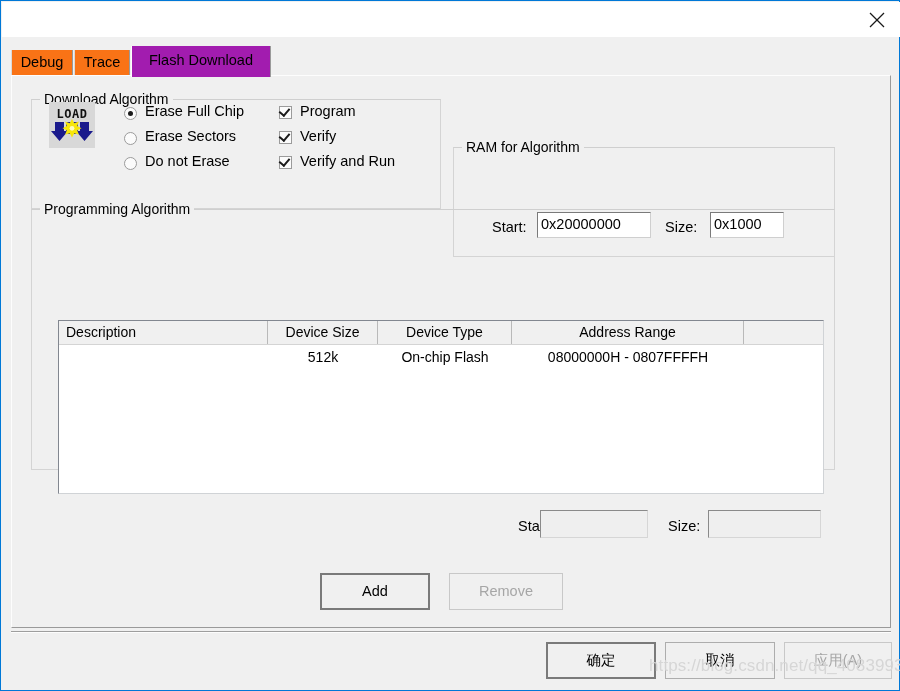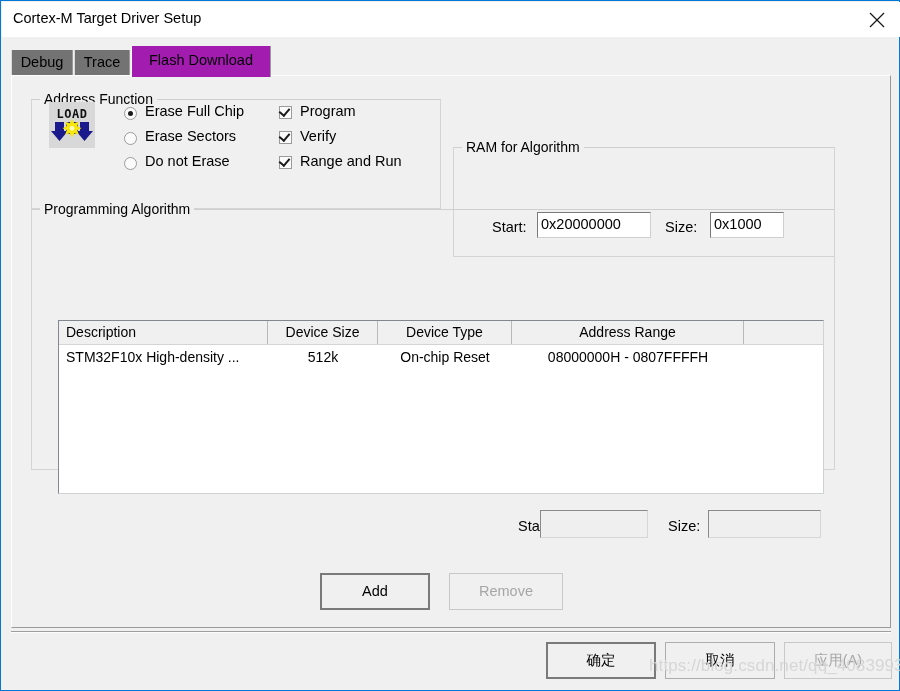--- a/index.html
+++ b/index.html
@@ -31,21 +31,21 @@
     cursor:default;
   }
   #close-btn svg{position:absolute;left:15px;top:10px;}
   
   #tabstrip{
     position:absolute;left:10px;top:45px;width:880px;height:30px;
   }
   .tab{
     position:absolute;top:4px;height:26px;
     box-sizing:border-box;
-    background:#737373;
+    background:#f97316;
     border-left:1px solid #d9d9d9;
     border-right:1px solid #9a9a9a;
     font-size:14.5px;color:#000;
     text-align:center;
     line-height:24px;
     cursor:default;
     white-space:nowrap;
   }
   .tab.active{
     top:0px;height:31px;line-height:28px;
@@ -225,39 +225,38 @@
     pointer-events:none;
     opacity:.95;
   }
 </style>
 </head>
 <body>
 
 <div id="dialog">
 
   <div id="titlebar">
-    <div id="title-text">Cortex-M Target Driver Setup</div>
     <div id="close-btn">
       <svg width="16" height="16" viewBox="0 0 16 16" aria-hidden="true">
         <line x1="1" y1="1" x2="15" y2="15" stroke="#1a1a1a" stroke-width="1.3"></line>
         <line x1="15" y1="1" x2="1" y2="15" stroke="#1a1a1a" stroke-width="1.3"></line>
       </svg>
     </div>
   </div>
 
   <div id="tabstrip">
     <div class="tab" id="tab-debug">Debug</div>
     <div class="tab" id="tab-trace">Trace</div>
     <div class="tab active" id="tab-flash">Flash Download</div>
   </div>
 
   <div id="tabpanel">
 
     <div class="group" id="grp-download">
-      <span class="group-label">Address Function</span>
+      <span class="group-label">Download Algorithm</span>
     </div>
 
     <div id="load-icon">
       <svg width="46" height="46" viewBox="0 0 46 46">
         <rect x="0" y="0" width="46" height="46" fill="#d8d8d8"></rect>
 
         <text x="23" y="16" font-family="DejaVu Sans Mono, monospace" font-size="12" font-weight="bold" fill="#111111" text-anchor="middle" letter-spacing="0.5">LOAD</text>
 
         <path d="M6 20 h9 v9 h4 l-8.5 10 L2 29 h4 z" fill="#1a1a8c"></path>
 
@@ -286,21 +285,21 @@
     <div class="check-row" id="chk-prog">
       <span class="check-mark on"></span>
       <span class="lbl">Program</span>
     </div>
     <div class="check-row" id="chk-ver">
       <span class="check-mark on"></span>
       <span class="lbl">Verify</span>
     </div>
     <div class="check-row" id="chk-rst">
       <span class="check-mark on"></span>
-      <span class="lbl">Range and Run</span>
+      <span class="lbl">Verify and Run</span>
     </div>
 
     <div class="group" id="grp-ram">
       <span class="group-label">RAM for Algorithm</span>
     </div>
     <span class="fld-label" id="ram-start-lbl">Start:</span>
     <div class="textbox" id="ram-start">0x20000000</div>
     <span class="fld-label" id="ram-size-lbl">Size:</span>
     <div class="textbox" id="ram-size">0x1000</div>
 
@@ -310,23 +309,22 @@
 
     <div id="listbox">
       <div id="hdr">
         <div class="hcell left c0">Description</div>
         <div class="hcell ctr c1">Device Size</div>
         <div class="hcell ctr c2">Device Type</div>
         <div class="hcell ctr c3">Address Range</div>
         <div class="hcell ctr c4"></div>
       </div>
       <div id="row0">
-        <div class="rcell left c0">STM32F10x High-density ...</div>
         <div class="rcell ctr c1">512k</div>
-        <div class="rcell ctr c2">On-chip Reset</div>
+        <div class="rcell ctr c2">On-chip Flash</div>
         <div class="rcell ctr c3">08000000H - 0807FFFFH</div>
         <div class="rcell ctr c4"></div>
       </div>
     </div>
 
     <span class="fld-label" id="b-start-lbl">Start:</span>
     <div class="textbox disabled" id="b-start"></div>
     <span class="fld-label" id="b-size-lbl">Size:</span>
     <div class="textbox disabled" id="b-size"></div>
 

